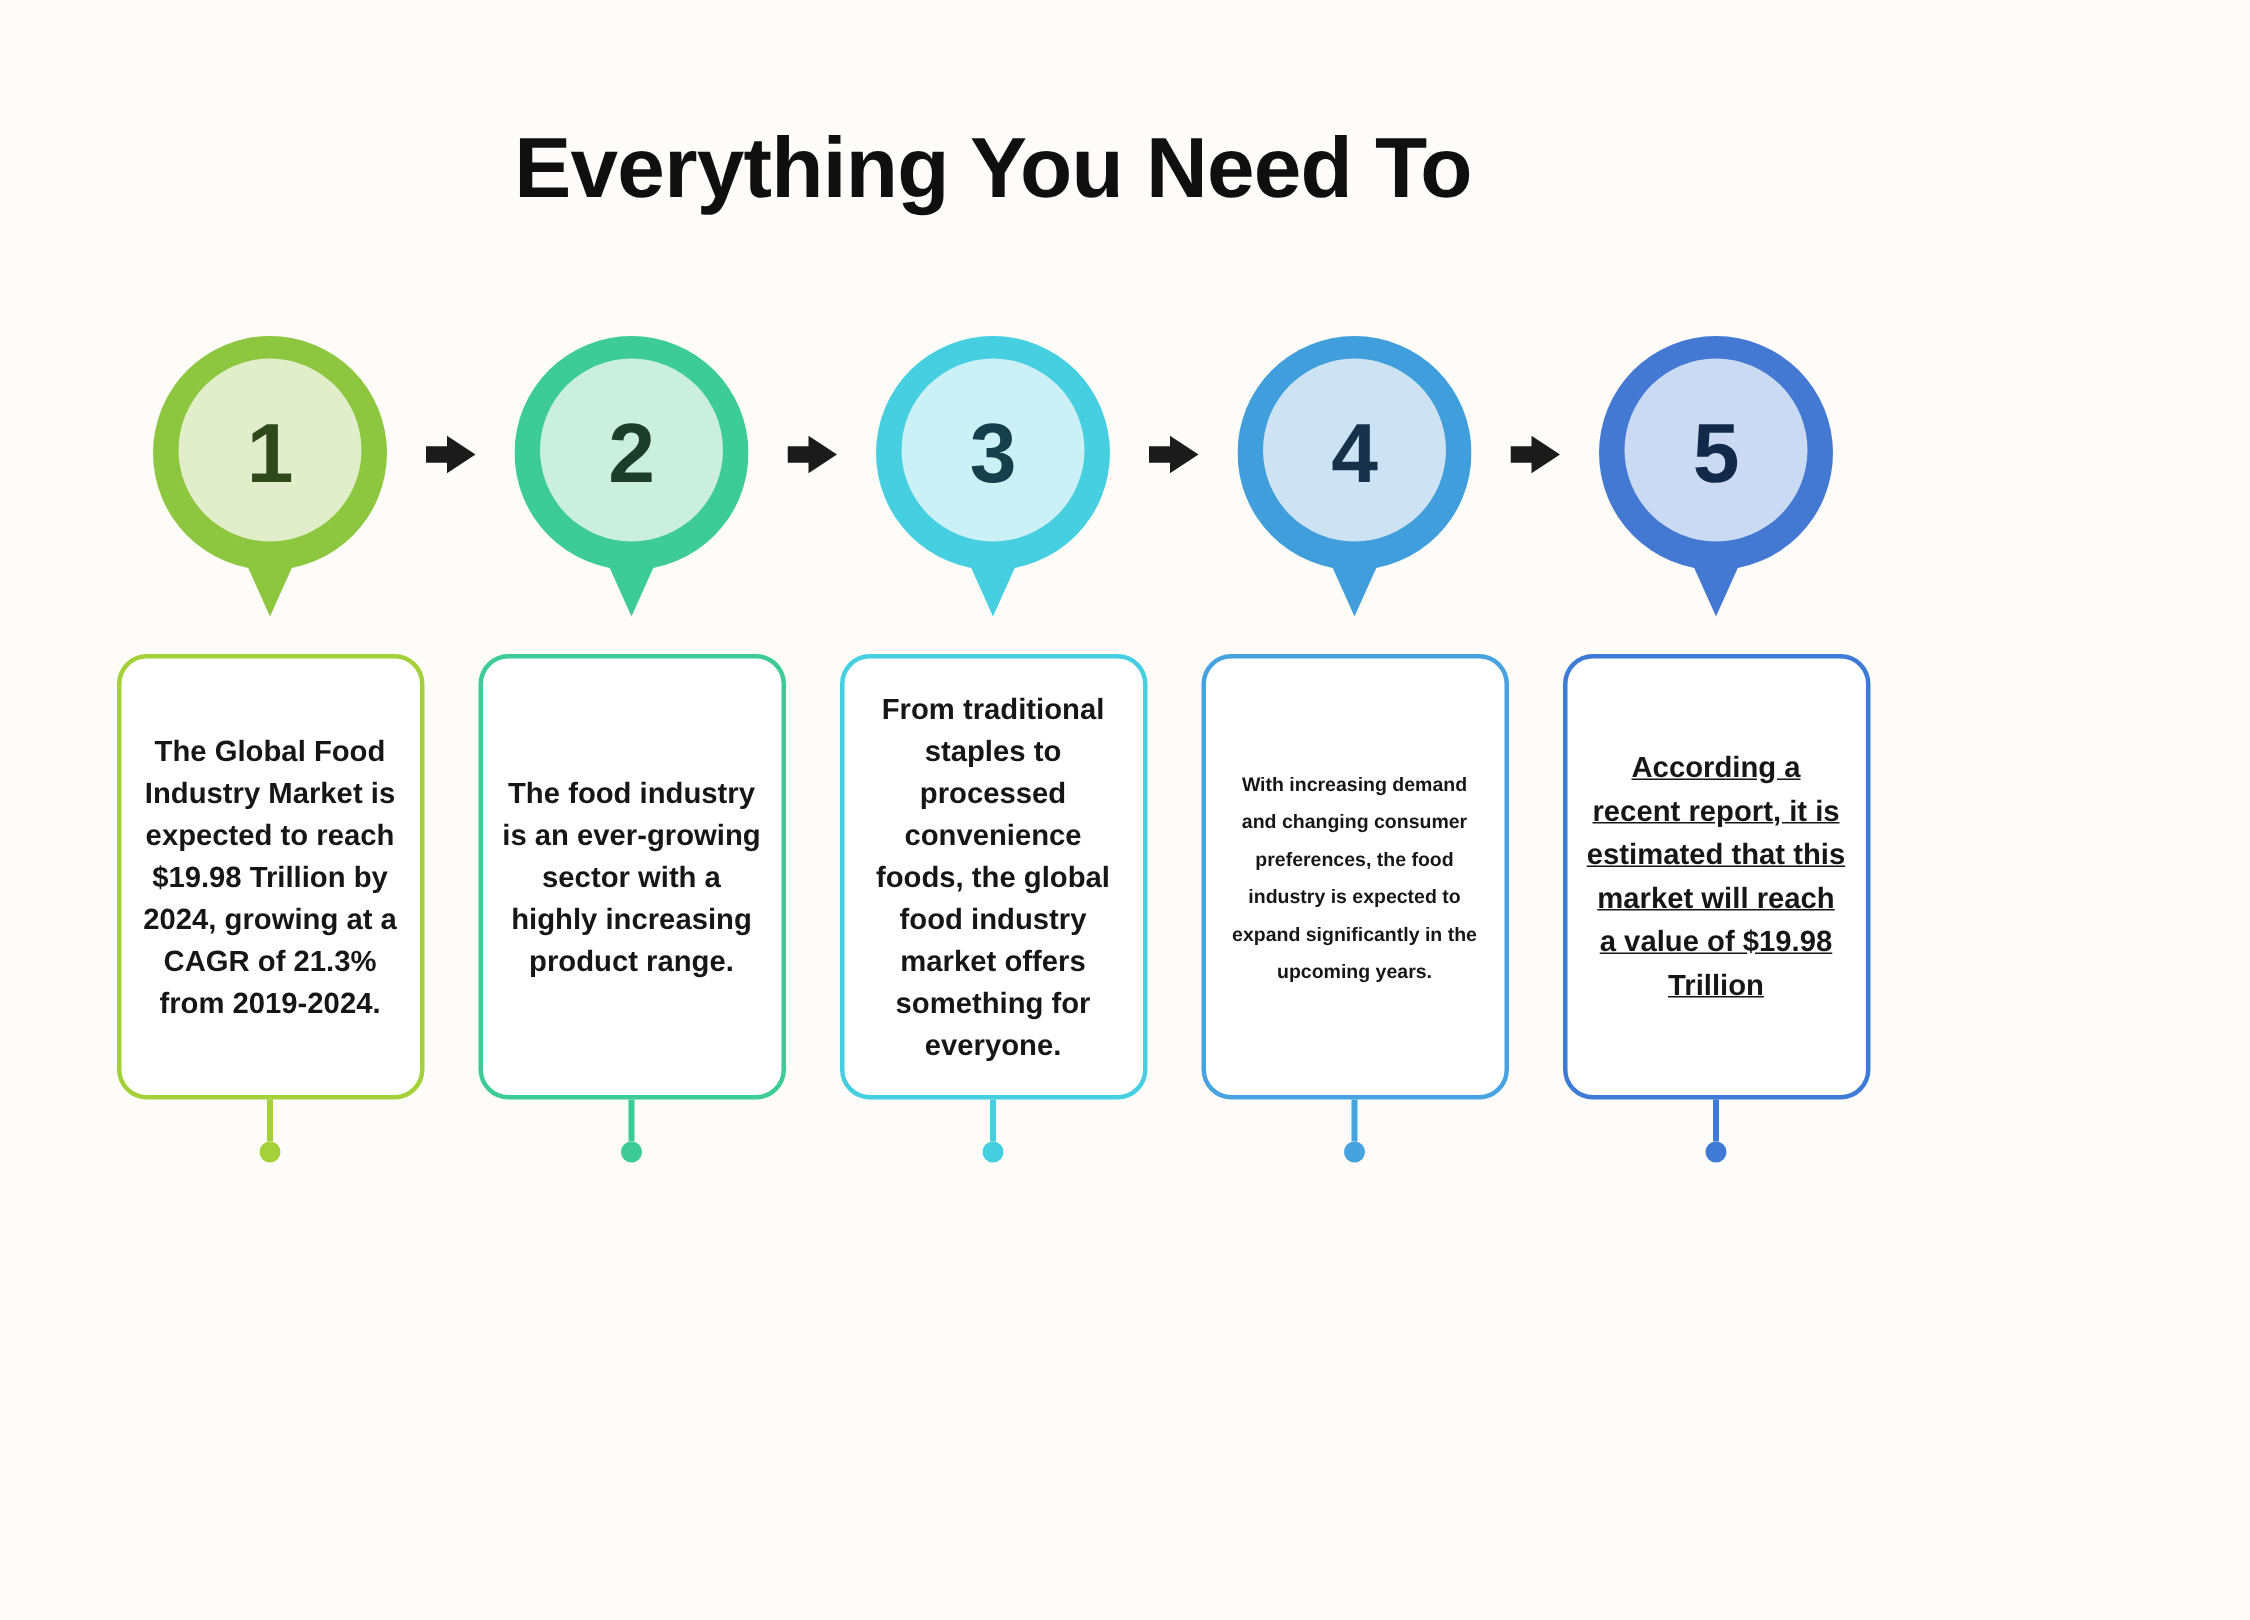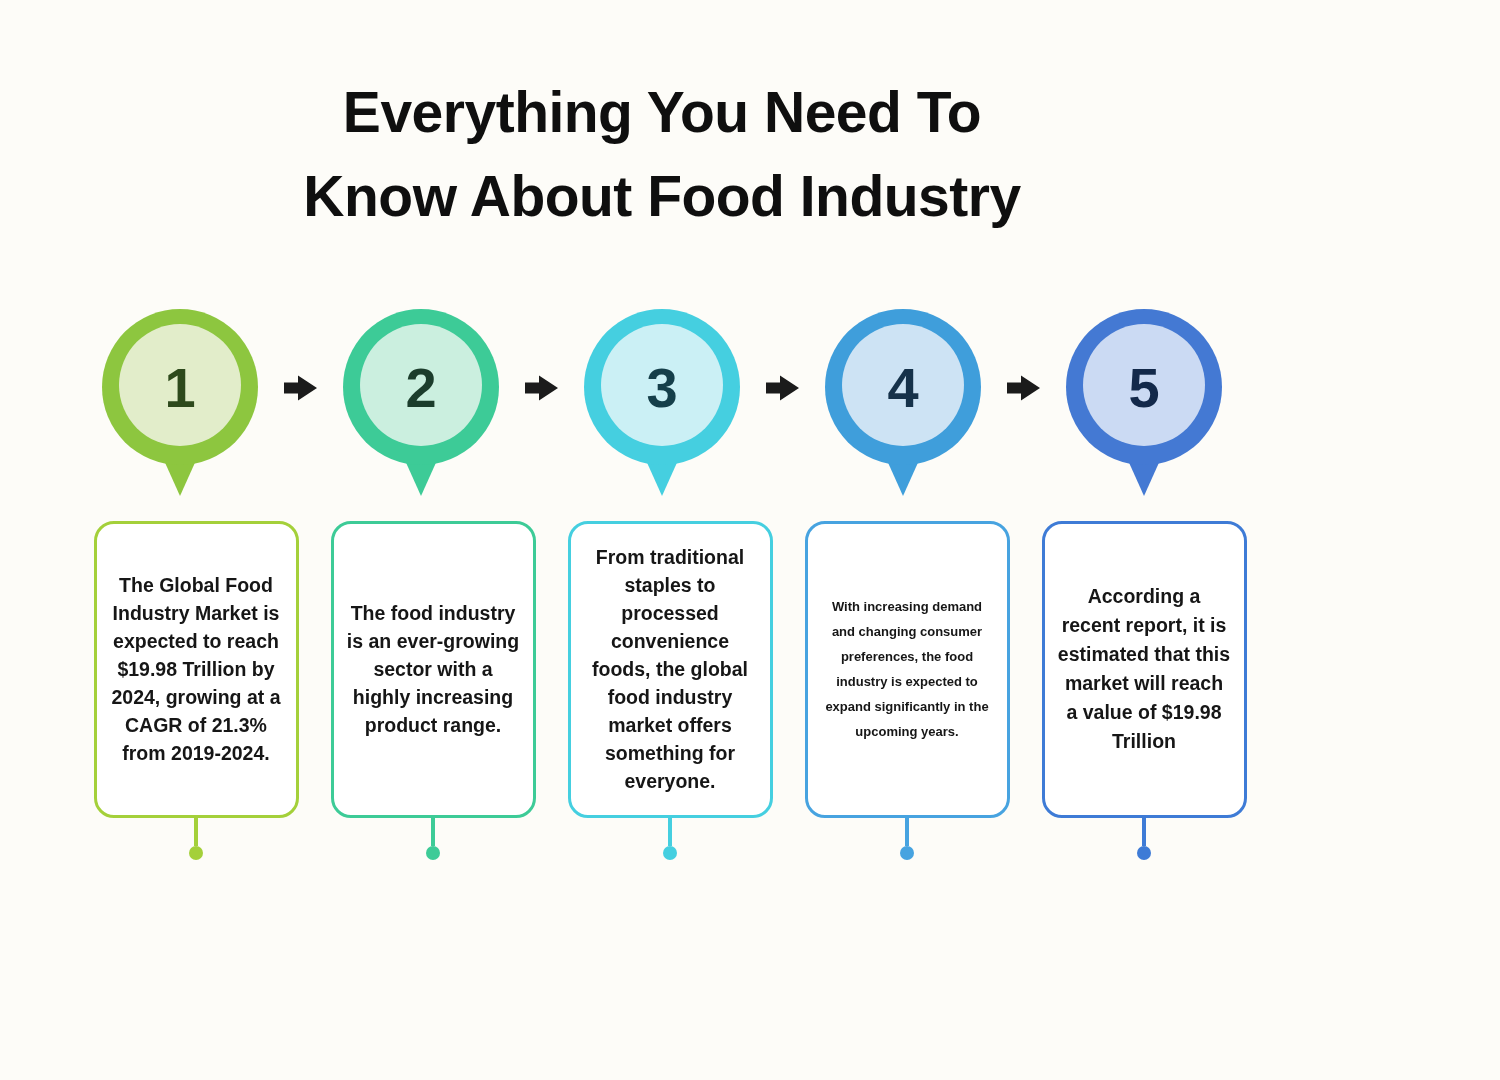--- a/index.html
+++ b/index.html
@@ -41,54 +41,54 @@
   .pin text{
     font-family:"Liberation Sans", sans-serif;
     font-weight:bold;
     font-size:56px;
     fill:var(--num);
   }
 
   .row-boxes{margin-top:24px;}
   .box-cell{
     width:205px;
-    display:flex;flex-direction:column;align-items:center;margin-left:16px;
+    display:flex;flex-direction:column;align-items:center;
   }
   .spacer-cell{width:36px;}
   .box{
     box-sizing:border-box;
     width:205px;height:297px;
     background:#ffffff;
     border:3px solid var(--accent);
     border-radius:20px;
     display:flex;align-items:center;justify-content:center;
     padding:10px 13px;
   }
   .box p{
     margin:0;
     text-align:center;
     font-weight:bold;
     color:#161616;
     font-size:19.5px;
     line-height:28px;
   }
   .step-3 .box p{font-size:13px;line-height:25px;}
-  .step-4 .box p{font-size:19.5px;line-height:29px;}
+  .step-4 .box p{font-size:19.5px;line-height:29px;text-decoration:underline;}
 
   .stem{width:4px;height:28px;background:var(--accent);}
   .dot{width:14px;height:14px;border-radius:50%;background:var(--accent);}
 
   .arrow-icon path{fill:#1b1b1b;}
 </style>
 </head>
 <body>
 
 <div class="page">
 
-  <h1 class="title"><span>Everything You Need To</span><br><span>Know About Food Industry</span></h1>
+  <h1 class="title"><span>Everything You Need To</span><br></h1>
 
   <div class="steps">
 
     <div class="row row-pins">
 
       <div class="pin-cell step-0" style="--outer: #8DC63F; --inner: #E2EDCA; --num: #2E4A1C; --accent: #A4D03A;">
         <svg class="pin" viewBox="0 0 156 188">
           <path class="tail" d="M56 138 L78 187 L100 138 Z"></path>
           <circle class="outer" cx="78" cy="78" r="78"></circle>
           <circle class="inner" cx="78" cy="76" r="61"></circle>

